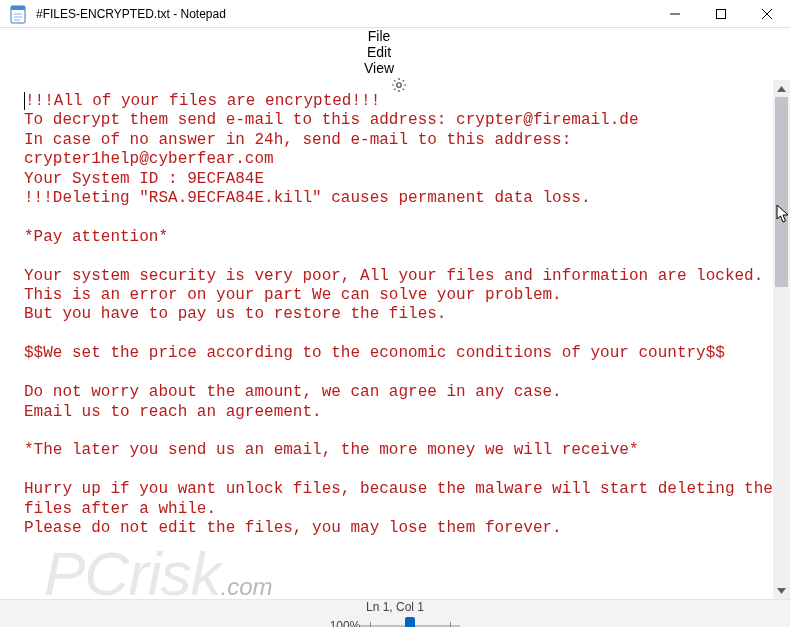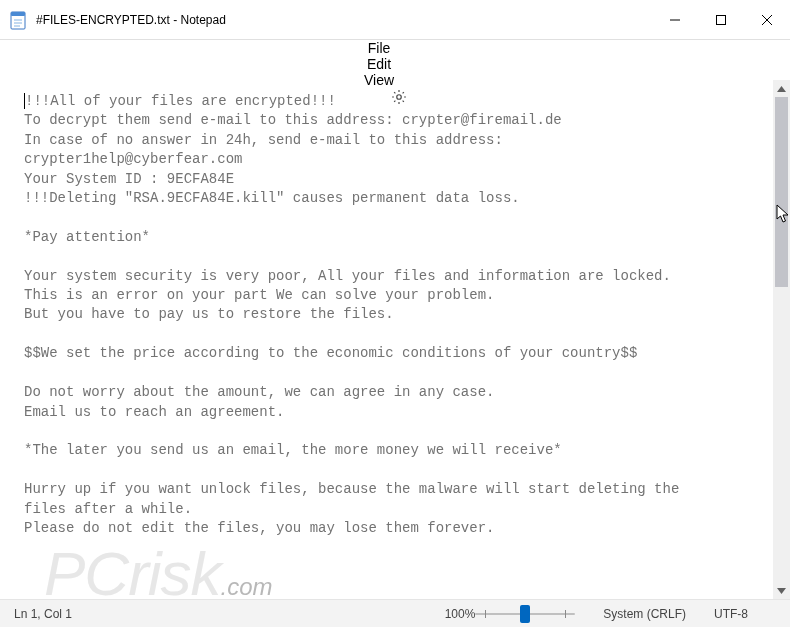--- a/index.html
+++ b/index.html
@@ -1,42 +1,42 @@
 <!DOCTYPE html>
 <html><head>
   <meta charset="utf-8">
   <style>
     * { margin: 0; padding: 0; box-sizing: border-box; }
     html, body { width: 790px; height: 627px; overflow: hidden; }
     body { font-family: "Segoe UI", Tahoma, Arial, sans-serif; background: #fff; user-select: none; position: relative; }
     
-    .title-bar { height: 40px; display: flex; align-items: center; background: #ffffff; border-bottom: 1px solid #e0e0e0; padding-left: 10px; }
+    .title-bar { height: 28px; display: flex; align-items: center; background: #ffffff; border-bottom: 1px solid #e0e0e0; padding-left: 10px; }
     .app-icon { width: 16px; height: 20px; display: inline-flex; align-items: center; justify-content: center; margin-right: 10px; }
     .title-text { font-size: 12px; color: #000; flex: 0 0 auto; }
     .title-spacer { flex: 1 1 auto; }
     .sys-btn { width: 46px; height: 40px; display: inline-flex; align-items: center; justify-content: center; color: #000; }
     .sys-btn svg { display: block; }
     
     .menu-bar { height: 40px; display: flex; align-items: center; padding: 0 12px 0 20px; flex-direction: column; }
     .menu-item { font-size: 14px; color: #000; margin-right: 40px; }
     .menu-spacer { flex: 1 1 auto; }
     .gear-btn { width: 32px; height: 32px; display: inline-flex; align-items: center; justify-content: center; color: #4a4a4a; }
     
     .editor-wrap { position: absolute; top: 80px; bottom: 28px; left: 0; right: 0; display: flex; }
-    .editor { flex: 1 1 auto; padding: 12px 0 12px 24px; font-family: Consolas, "Courier New", monospace; font-size: 14px; line-height: 19.4px; white-space: pre; color: #737373; overflow: hidden; }
+    .editor { flex: 1 1 auto; padding: 12px 0 12px 24px; font-family: Consolas, "Courier New", monospace; font-size: 16px; line-height: 19.4px; white-space: pre; color: #b91c1c; overflow: hidden; }
     .caret { border-left: 1px solid #000; }
     .scroll-track { width: 17px; background: #f0f0f0; position: relative; }
     .scroll-up, .scroll-down { position: absolute; left: 0; width: 17px; height: 17px; display: flex; align-items: center; justify-content: center; color: #606060; }
     .scroll-up { top: 0; }
     .scroll-down { bottom: 0; }
     .scroll-thumb { position: absolute; left: 2px; width: 13px; top: 17px; height: 190px; background: #c2c3c9; border-radius: 0; }
     
     .cursor-overlay { position: absolute; top: 204px; right: 0; pointer-events: none; color: #000; }
     
-    .status-bar { position: absolute; bottom: 0; left: 0; right: 0; height: 28px; background: #f3f3f3; border-top: 1px solid #e5e5e5; display: flex; align-items: center; font-size: 12px; color: #444; }
+    .status-bar { position: absolute; bottom: 0; left: 0; right: 0; height: 28px; background: #f3f3f3; border-top: 1px solid #e5e5e5; display: flex; align-items: center; font-size: 12px; color: #444; flex-direction: column; }
     .status-seg { padding: 0 14px; }
     .status-seg.zoom { display: flex; align-items: center; gap: 0; }
     .status-gap { flex: 1 1 auto; }
     .status-slider { width: 100px; height: 24px; position: relative; display: inline-flex; align-items: center; }
     .status-slider .line { position: absolute; left:0; right:0; top:11px; height:2px; background:#c0c0c0; border-radius:1px;}
     .status-slider .tick { position:absolute; width:1px; height:8px; background:#898989; top:8px; }
     .status-slider .knob { position:absolute; width:10px; height:18px; top:3px; background:#0067c0; border-radius:2px; }
     
     .watermark { position: absolute; left: 44px; bottom: 22px; pointer-events: none; opacity: 0.5; font-family: Arial, sans-serif; }
     .watermark .wm-big  { font-size: 62px; font-style: italic; font-weight: 400; color: #d0d0d0; letter-spacing: -1px; line-height: 1; }

